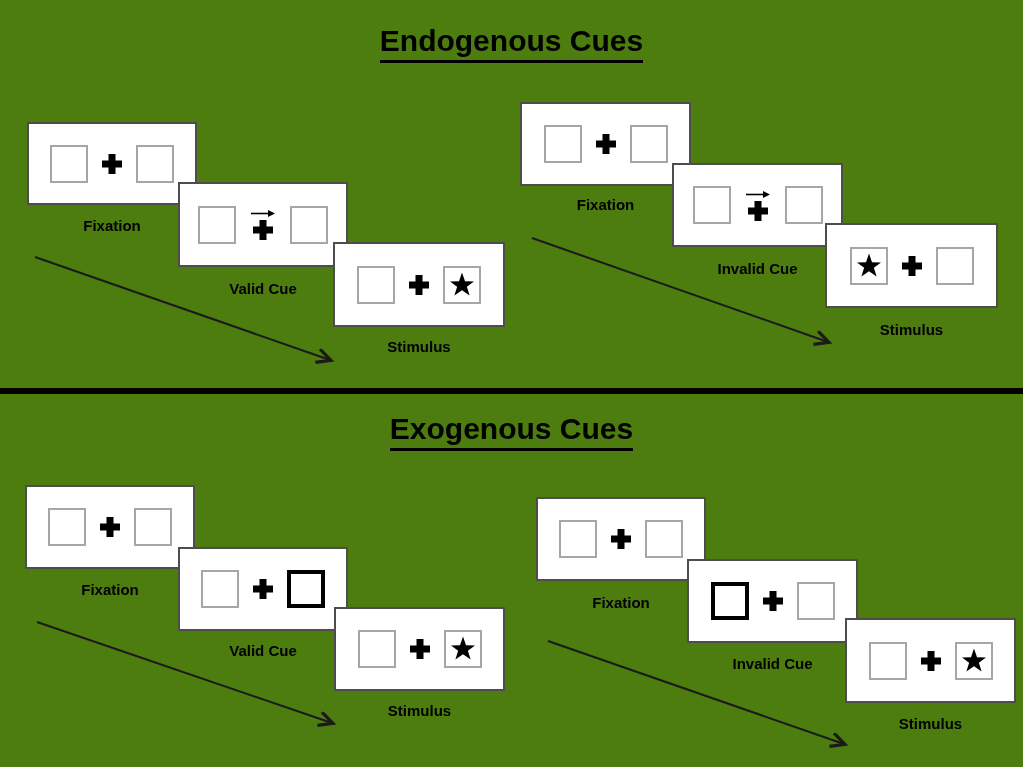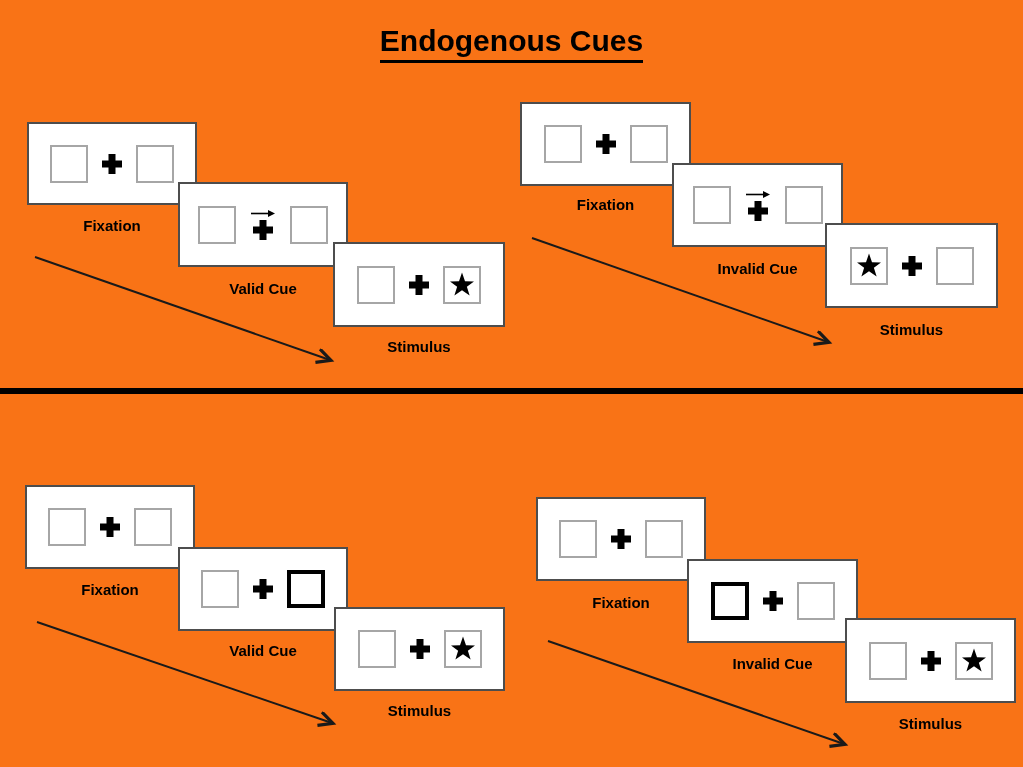--- a/index.html
+++ b/index.html
@@ -1,17 +1,17 @@
 <!DOCTYPE html>
 <html><head>
 <meta charset="utf-8">
 <style>
   html,body { margin:0; padding:0; background:#fff; }
   .canvas {
-    position:relative; width:1023px; height:767px; background:#f97316;
+    position:relative; width:1023px; height:767px; background:#4d7c0f;
     font-family:"Liberation Sans", sans-serif; color:#000; overflow:hidden;
   }
   .title {
     position:absolute; left:0; width:100%; text-align:center;
     font-size:30px; font-weight:bold; line-height:34px;
   }
   .title span { display:inline-block; border-bottom:3px solid #000; padding-bottom:2px; }
   .divider { position:absolute; left:0; width:1023px; height:6px; background:#000; }
   .card {
     position:absolute; background:#fff; border:2px solid #4d4d4d; box-sizing:border-box;
@@ -125,20 +125,23 @@
     <defs>
         <marker id="ah2" markerWidth="10" markerHeight="10" refX="7" refY="4" orient="auto">
           <path d="M0.5,0.5 L7.5,4 L0.5,7.5" fill="none" stroke="#1a1a1a" stroke-width="1.6"></path>
         </marker>
       </defs>
     <line x1="5" y1="5" x2="301" y2="109" stroke="#1a1a1a" stroke-width="2" marker-end="url(#ah2)"></line>
   </svg>
 
   <div class="divider" style="top:388px;"></div>
 
+  <div class="title" style="top:412px;">
+    <span>Exogenous Cues</span>
+  </div>
 
   <div class="card" style="left:25px; top:485px; width:170px; height:84px;">
     <div class="box"></div>
     <svg width="20" height="20" viewBox="0 0 20 20">
         <path d="M6.5 0 h7 v6.5 h6.5 v7 h-6.5 v6.5 h-7 v-6.5 H0 v-7 h6.5 z" fill="#000"></path>
       </svg>
     <div class="box"></div>
   </div>
   <div class="plabel" style="left:25px; top:578px; width:170px;">Fixation</div>
 

